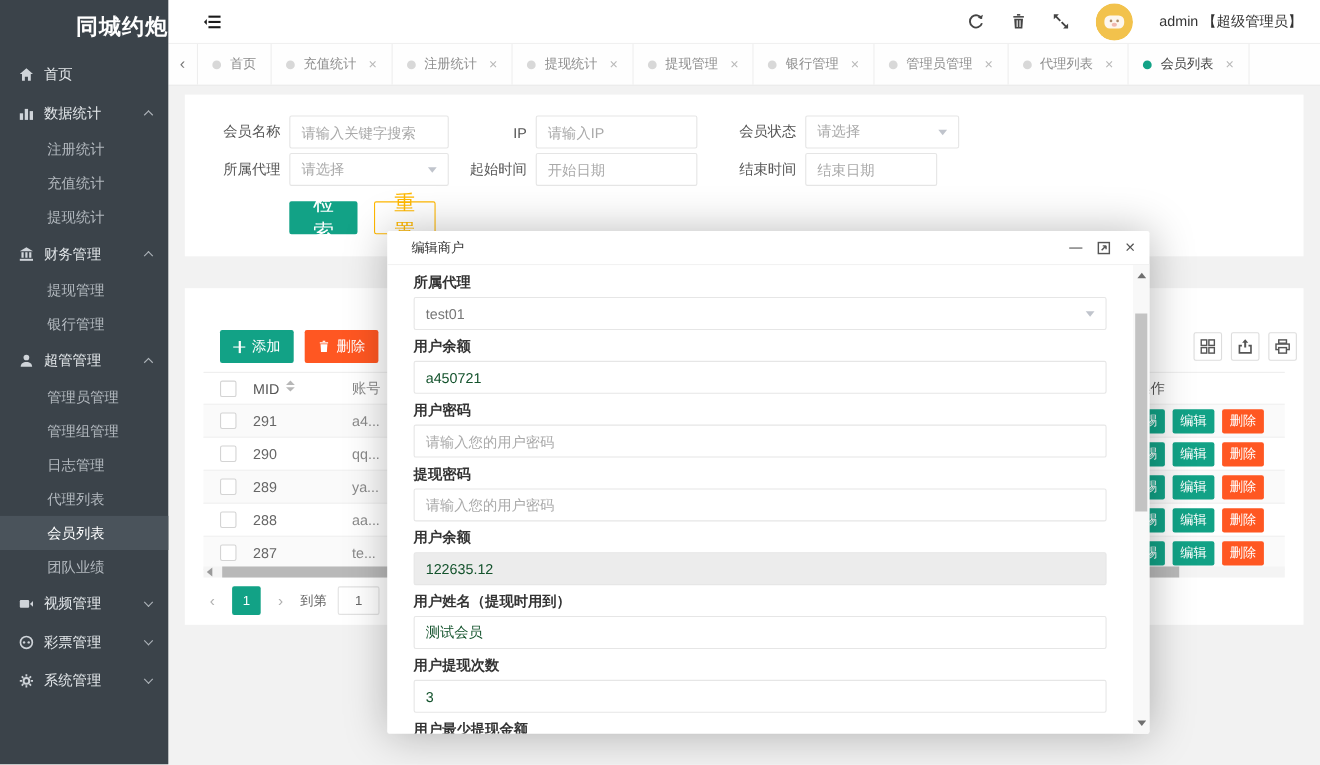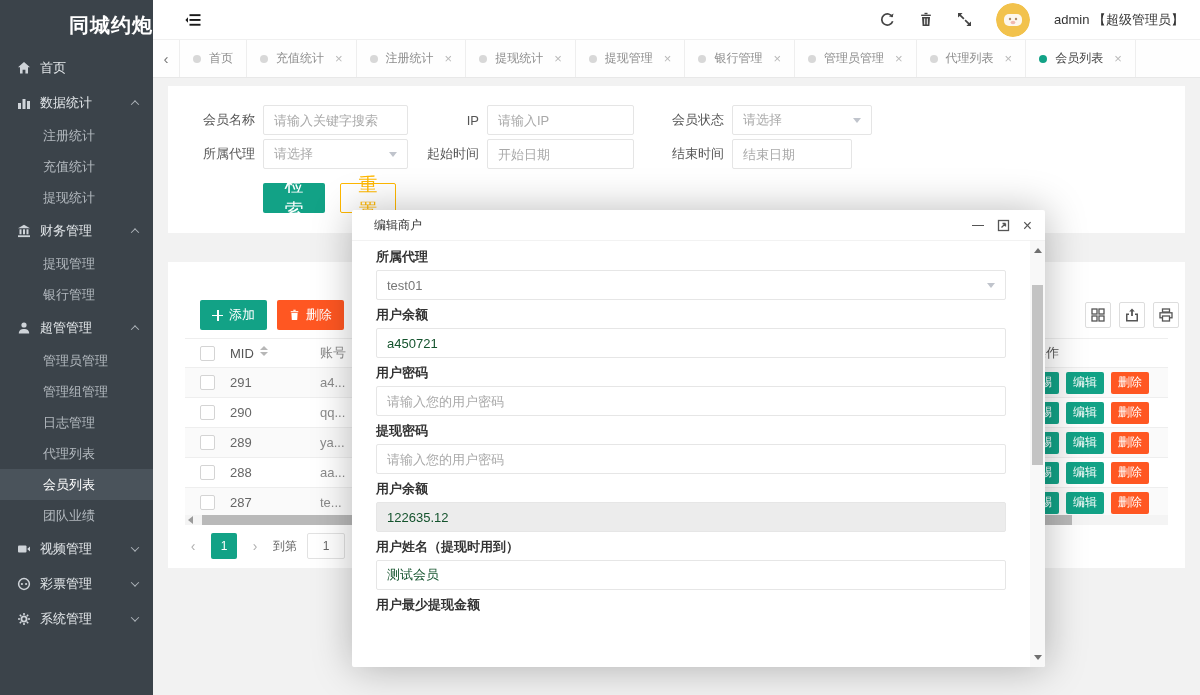--- a/index.html
+++ b/index.html
@@ -500,20 +500,24 @@
     </div>
     <div class="m-field">
       <div class="m-label">用户余额</div>
       <input class="m-inp disabled" disabled="" value="122635.12" style="">
     </div>
     <div class="m-field">
       <div class="m-label">用户姓名（提现时用到）</div>
       <input class="m-inp" value="测试会员" style="">
     </div>
     <div class="m-field">
+      <div class="m-label">用户提现次数</div>
+      <input class="m-inp" value="3" style="">
+    </div>
+    <div class="m-field">
       <div class="m-label">用户最少提现金额</div>
     </div>
   </div>
   <div class="m-scroll">
     <span class="sarr up">
         <i></i>
       </span>
     <span class="sthumb"></span>
     <span class="sarr dn">
         <i></i>

